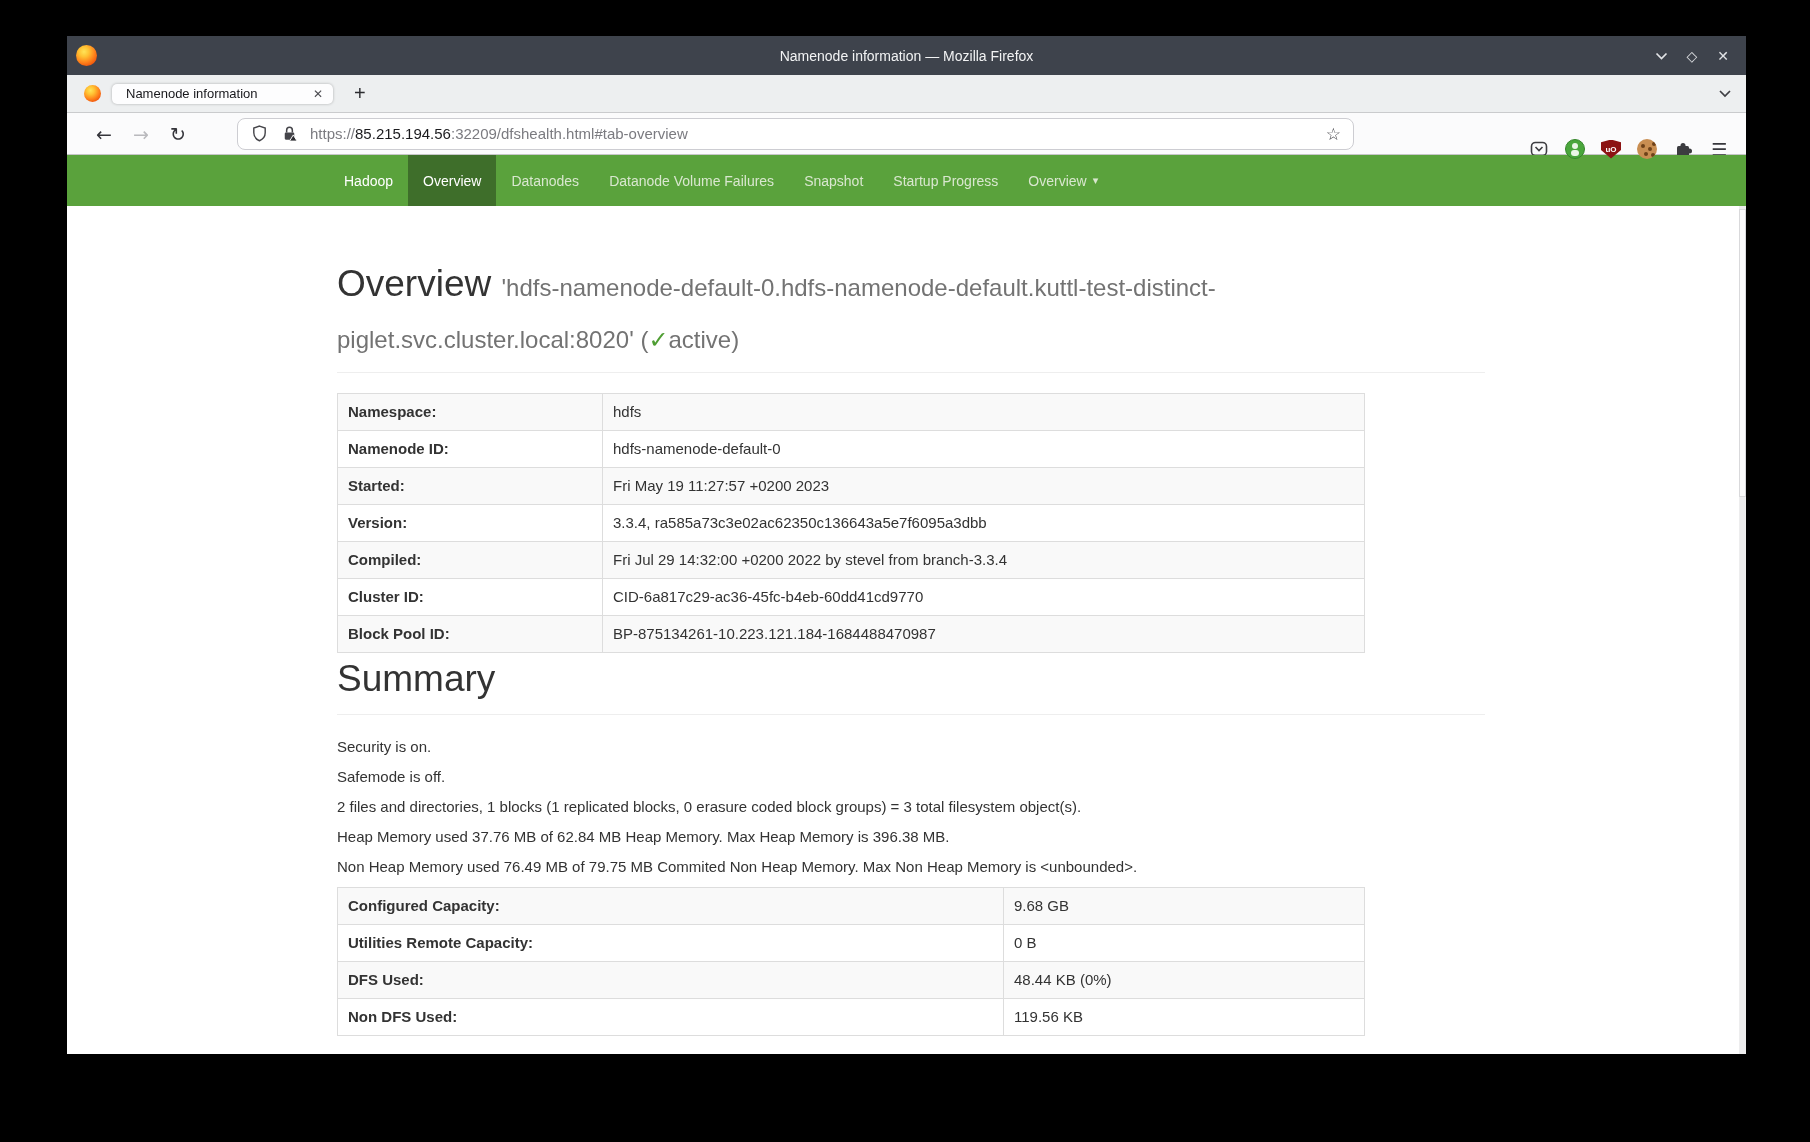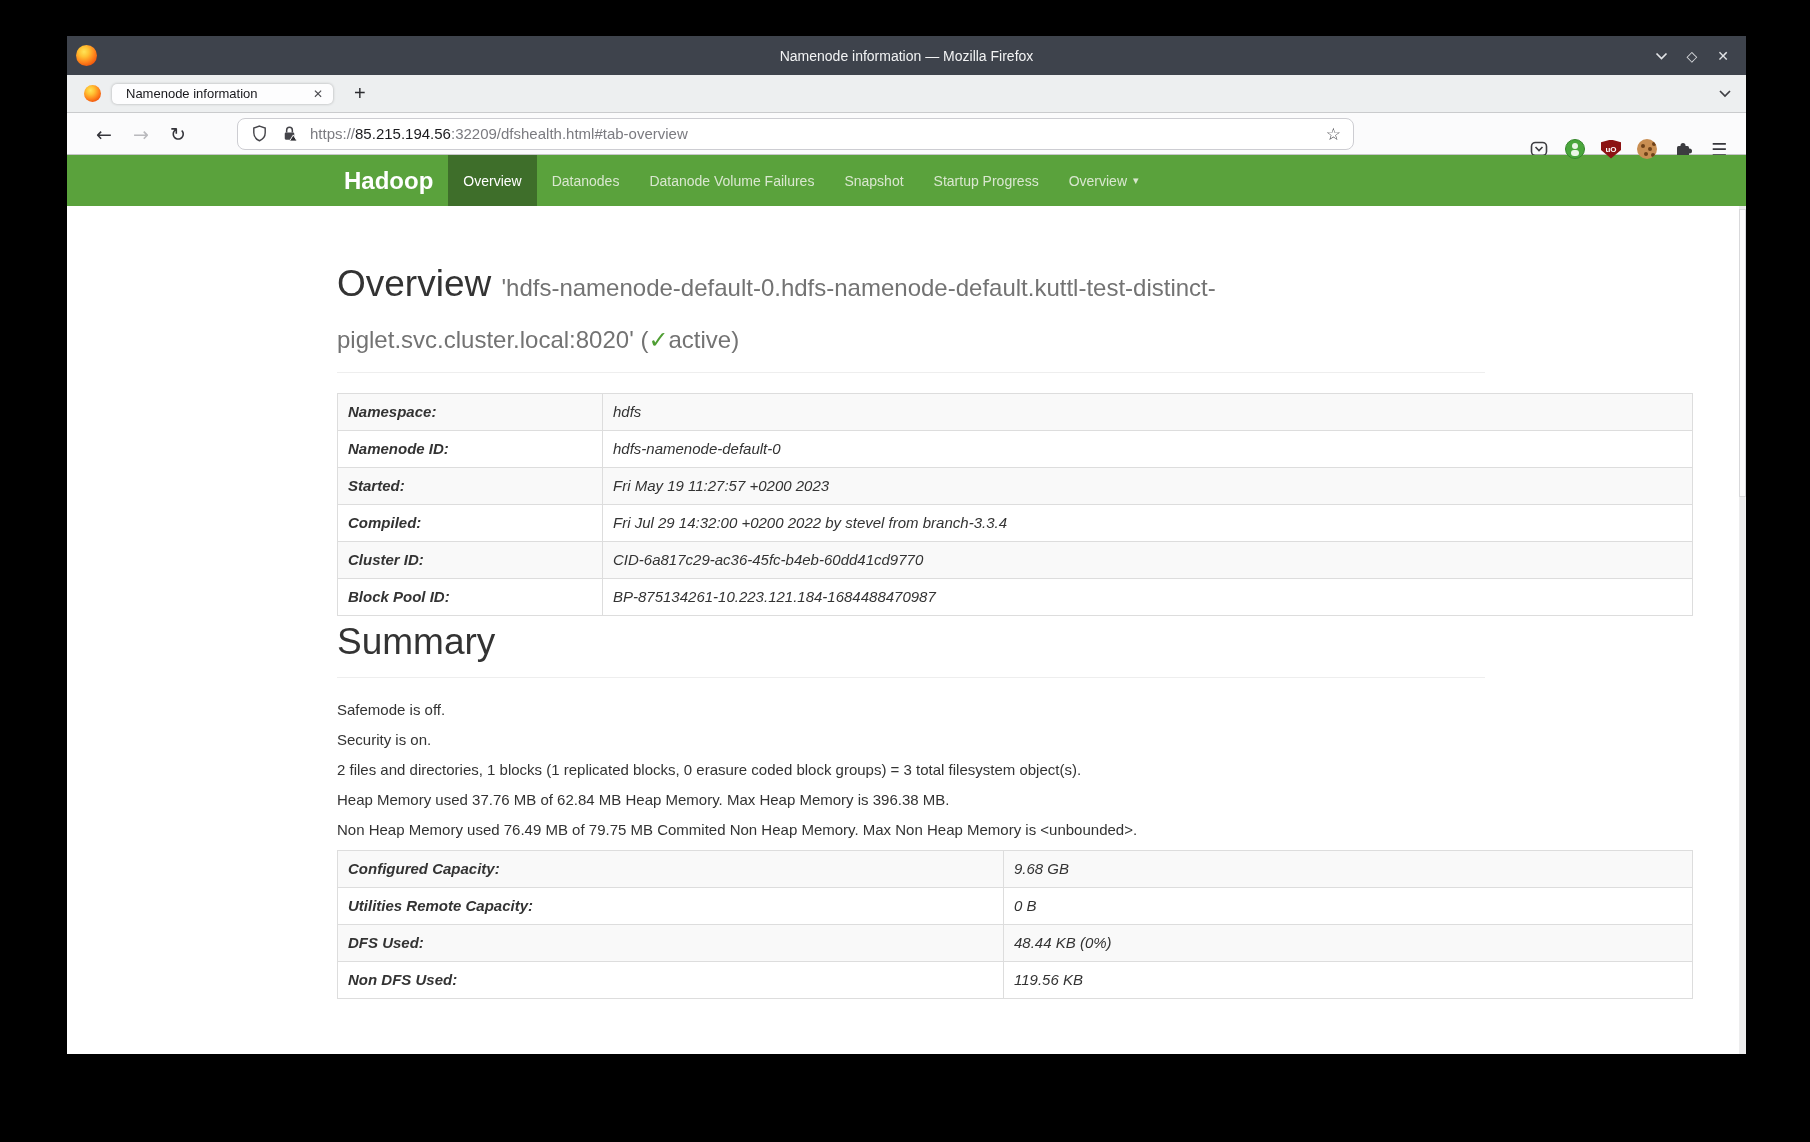--- a/index.html
+++ b/index.html
@@ -55,35 +55,35 @@
   .ublock { width:20px; height:19px; background:#8c1313; clip-path:polygon(50% 0,100% 15%,100% 55%,50% 100%,0 55%,0 15%);
             display:flex; align-items:center; justify-content:center; color:#fff; font-size:8px; font-weight:bold; }
   .cookie { width:20px; height:20px; border-radius:50%; background:#c98e52; position:relative; overflow:hidden; }
   .cookie::after { content:""; position:absolute; left:4px; top:5px; width:4px; height:4px; border-radius:50%;
             background:#6e4119; box-shadow:7px 3px 0 #6e4119, 3px 8px 0 #6e4119, 10px 9px 0 #6e4119, 11px -2px 0 #6e4119; }
   .menu-ico { font-size:18px; color:#37373c; font-family:"DejaVu Sans",sans-serif; }
 
   
   .hnav { height:51px; flex:0 0 51px; background:var(--navbar-green,#5aa23c);
           display:flex; align-items:stretch; padding-left:262px; }
-  .brand { display:flex; align-items:center; padding:10px 15px; color:#fff; font-size:24px;font-weight:bold; }
+  .brand { display:flex; align-items:center; padding:10px 15px; color:#fff; font-size:14px; }
   .hnav-item { display:flex; align-items:center; padding:0 15px; font-size:14px; color:#d9e7cf; white-space:nowrap; }
   .hnav-item.active { background:var(--navbar-active,#3e6e2a); color:#fff; }
   .caret { margin-left:6px; font-size:11px; font-family:"DejaVu Sans",sans-serif; }
 
   
   .page { flex:1; background:#fff; position:relative; overflow:hidden; }
   .container { margin-left:270px; width:1148px; color:#333; }
   h1 { font-size:37px; font-weight:500; color:#333; line-height:1.4; }
   .h1-overview { margin-top:52px; }
   .h1-small { font-size:24px; color:#737373; font-weight:400; }
   .check { color:var(--check-green,#4f9e33); }
   hr { border:0; border-top:1px solid #eee; margin:10px 0 20px; }
   .hr2 { margin:10px 0 22px; }
-  table { width:1356px; border-collapse:collapse; font-size:15px; color:#333; table-layout:fixed;font-style:italic; }
+  table { width:1028px; border-collapse:collapse; font-size:15px; color:#333; table-layout:fixed; }
   td { border:1px solid var(--table-border,#ddd); padding:8px 10px; line-height:20px; overflow:hidden; }
   tr:nth-child(odd) td { background:var(--stripe,#f9f9f9); }
   td.lbl { font-weight:bold; }
   .t1 td.lbl { width:265px; }
   .t2 td.lbl { width:666px; }
   .h1-summary { }
   .para { font-size:15px; line-height:20px; margin-bottom:10px; }
   .t2 { margin-top:8px; }
 
   
@@ -203,39 +203,43 @@
             </tr>
           <tr>
               <td class="lbl">Namenode ID:</td>
               <td>hdfs-namenode-default-0</td>
             </tr>
           <tr>
               <td class="lbl">Started:</td>
               <td>Fri May 19 11:27:57 +0200 2023</td>
             </tr>
           <tr>
+              <td class="lbl">Version:</td>
+              <td>3.3.4, ra585a73c3e02ac62350c136643a5e7f6095a3dbb</td>
+            </tr>
+          <tr>
               <td class="lbl">Compiled:</td>
               <td>Fri Jul 29 14:32:00 +0200 2022 by stevel from branch-3.3.4</td>
             </tr>
           <tr>
               <td class="lbl">Cluster ID:</td>
               <td>CID-6a817c29-ac36-45fc-b4eb-60dd41cd9770</td>
             </tr>
           <tr>
               <td class="lbl">Block Pool ID:</td>
               <td>BP-875134261-10.223.121.184-1684488470987</td>
             </tr>
         </tbody>
       </table>
 
       <h1 class="h1-summary">Summary</h1>
       <hr class="hr2">
 
+      <p class="para">Security is on.</p>
       <p class="para">Safemode is off.</p>
-      <p class="para">Security is on.</p>
       <p class="para">2 files and directories, 1 blocks (1 replicated blocks, 0 erasure coded block groups) = 3 total filesystem object(s).</p>
       <p class="para">Heap Memory used 37.76 MB of 62.84 MB Heap Memory. Max Heap Memory is 396.38 MB.</p>
       <p class="para">Non Heap Memory used 76.49 MB of 79.75 MB Commited Non Heap Memory. Max Non Heap Memory is &lt;unbounded&gt;.</p>
 
       <table class="t2">
         <tbody>
           <tr>
               <td class="lbl">Configured Capacity:</td>
               <td>9.68 GB</td>
             </tr>

